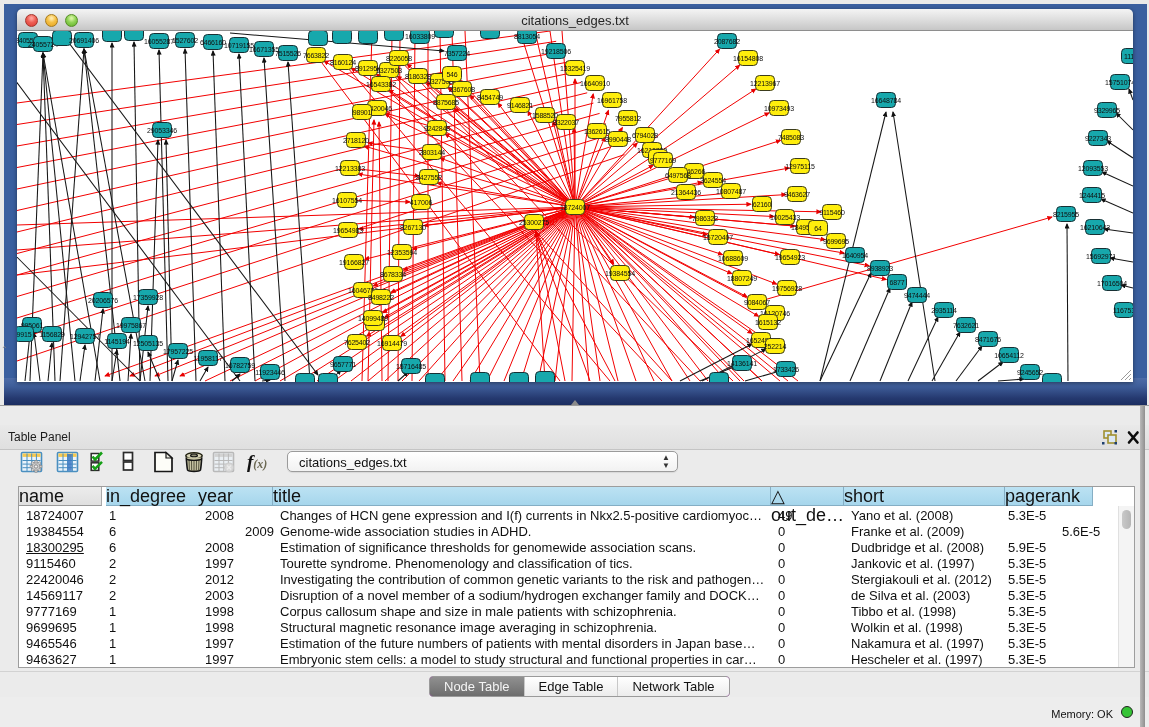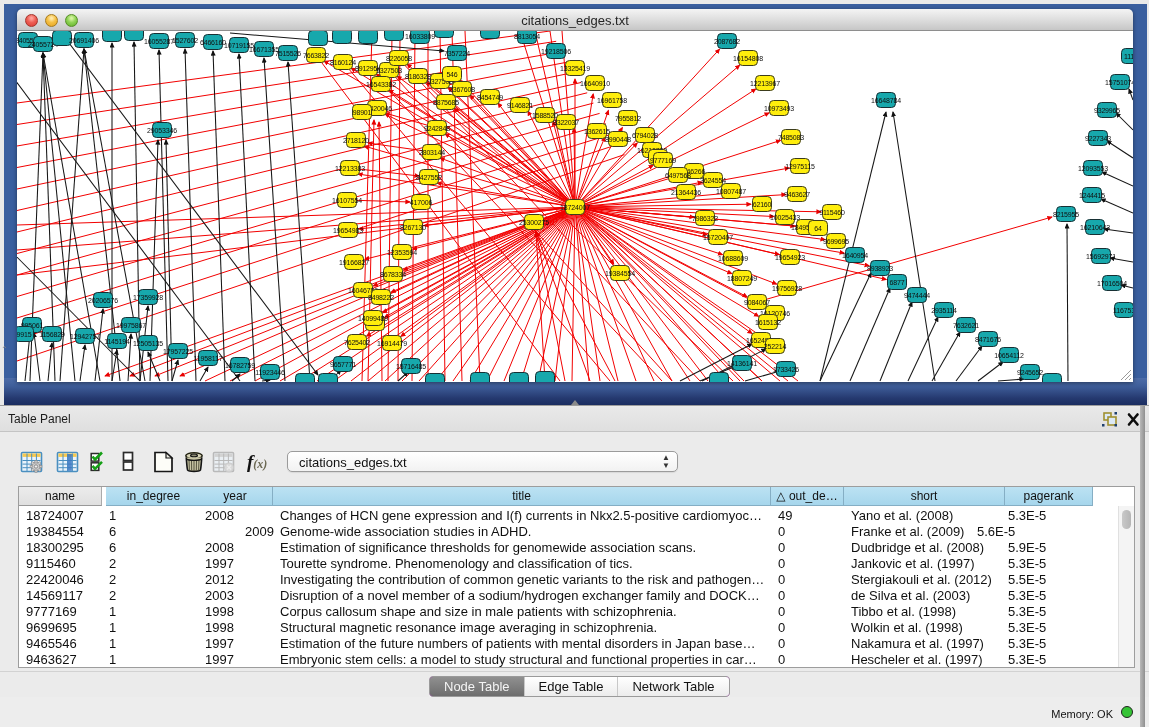--- a/index.html
+++ b/index.html
@@ -15,30 +15,30 @@
 .re{stroke:#f20000;stroke-width:1;}
 .bl{stroke:#161616;stroke-width:1.05;}
 .nt{fill:#17a8ac;stroke:#173034;stroke-width:1;}
 .ny{fill:#ffee0c;stroke:#3c3c1c;stroke-width:1;}
 .nl{font-size:7px;letter-spacing:-0.15px;fill:#101010;text-anchor:middle;font-family:"Liberation Sans",sans-serif;}
 #lcol{position:absolute;left:0;top:0;width:4px;height:405px;background:#e9e9e9;}
 #rcol{position:absolute;left:1147px;top:0;width:2px;height:405px;background:#e9e9e9;}
 #splitter{position:absolute;left:571px;top:400px;width:0;height:0;border-left:4px solid transparent;border-right:4px solid transparent;border-bottom:5px solid #8a8a8a;}
 
 #panel{position:absolute;left:0;top:405px;width:1149px;height:322px;background:#ebebeb;border-top:1px solid #9d9d9d;box-sizing:border-box;}
-#phead{position:absolute;left:0;top:1px;width:1149px;height:25px;background:linear-gradient(180deg,#e9e9e9,#dfdfdf);border-bottom:1px solid #c4c4c4;box-sizing:border-box;}
+#phead{position:absolute;left:0;top:19px;width:1149px;height:25px;background:linear-gradient(180deg,#e9e9e9,#dfdfdf);border-bottom:1px solid #c4c4c4;box-sizing:border-box;}
 #phead .pt{position:absolute;left:8px;top:5px;font-size:12px;color:#1c1c1c;}
 #toolbar{position:absolute;left:0;top:26px;width:1149px;height:54px;}
 .ticon{position:absolute;top:19px;}
 #combo{position:absolute;left:287px;top:19px;width:391px;height:21px;background:linear-gradient(180deg,#ffffff,#f2f2f2);border:1px solid #9b9b9b;border-radius:5px;box-sizing:border-box;box-shadow:0 1px 1px rgba(0,0,0,.08);}
 #combo .ct{position:absolute;left:11px;top:3px;font-size:13px;color:#111;}
 #combo .arr{position:absolute;right:7px;top:2px;font-size:8px;color:#333;line-height:8px;text-align:center;}
 
 #tbl{position:absolute;left:18px;top:80px;width:1117px;height:182px;background:#fff;border:1px solid #9d9d9d;box-sizing:border-box;}
-.hc{position:absolute;top:0;height:19px;background:linear-gradient(180deg,#bce2f3,#a6d6ec);border-right:1px solid #85aec4;border-bottom:1px solid #85aec4;box-sizing:border-box;font-size:12px;color:#111;text-align:center;line-height:19px;}
+.hc{position:absolute;top:0;height:19px;background:linear-gradient(180deg,#bce2f3,#a6d6ec);border-right:1px solid #85aec4;border-bottom:1px solid #85aec4;box-sizing:border-box;font-size:18px;color:#111;text-align:left;line-height:19px;}
 .hg{background:linear-gradient(180deg,#ececec,#e0e0e0);border-right:1px solid #aaa;border-bottom:1px solid #999;}
 .tr{position:absolute;left:0;width:1074px;height:16px;font-size:13px;color:#101010;white-space:nowrap;}
 .tc{position:absolute;top:0;overflow:hidden;}
 #vscroll{position:absolute;left:1099px;top:19px;width:15px;height:161px;background:#f4f4f4;border-left:1px solid #e0e0e0;}
 #vthumb{position:absolute;left:2.5px;top:4px;width:9px;height:19px;background:linear-gradient(90deg,#c9c9c9,#b5b5b5);border-radius:5px;}
 
 #tabs{position:absolute;left:429px;top:270px;height:19px;border:1px solid #9a9a9a;border-radius:4px;overflow:hidden;background:#a21caf;box-shadow:0 1px 0 rgba(255,255,255,.7);}
 .tab{float:left;height:19px;line-height:19px;font-size:13px;padding:0 14px;color:#111;background:linear-gradient(180deg,#ffffff,#ececec);}
 .tab.sel{background:linear-gradient(180deg,#909090,#6d6d6d);color:#f4f4f4;}
 .tab.mid{border-left:1px solid #c8c8c8;border-right:1px solid #c8c8c8;}
@@ -688,24 +688,24 @@
         <span class="tc" style="left:832px;width:154px;">Yano et al. (2008)</span>
         <span class="tc" style="left:989px;width:85px;">5.3E-5</span>
       </div>
       <div class="tr" style="top:37px;">
         <span class="tc" style="left:7px;width:76px;">19384554</span>
         <span class="tc" style="left:90px;width:89px;">6</span>
         <span class="tc" style="left:186px;width:68px;margin-left:40px;">2009</span>
         <span class="tc" style="left:261px;width:491px;">Genome-wide association studies in ADHD.</span>
         <span class="tc" style="left:759px;width:66px;">0</span>
         <span class="tc" style="left:832px;width:154px;">Franke et al. (2009)</span>
-        <span class="tc" style="left:958px;width:85px;">5.6E-5</span>
+        <span class="tc" style="left:1043px;width:85px;">5.6E-5</span>
       </div>
       <div class="tr" style="top:53px;">
-        <span class="tc" style="left:7px;width:76px;">18300295</span>
+        <span class="tc" style="left:7px;width:76px;text-decoration:underline;">18300295</span>
         <span class="tc" style="left:90px;width:89px;">6</span>
         <span class="tc" style="left:186px;width:68px;">2008</span>
         <span class="tc" style="left:261px;width:491px;">Estimation of significance thresholds for genomewide association scans.</span>
         <span class="tc" style="left:759px;width:66px;">0</span>
         <span class="tc" style="left:832px;width:154px;">Dudbridge et al. (2008)</span>
         <span class="tc" style="left:989px;width:85px;">5.9E-5</span>
       </div>
       <div class="tr" style="top:69px;">
         <span class="tc" style="left:7px;width:76px;">9115460</span>
         <span class="tc" style="left:90px;width:89px;">2</span>

